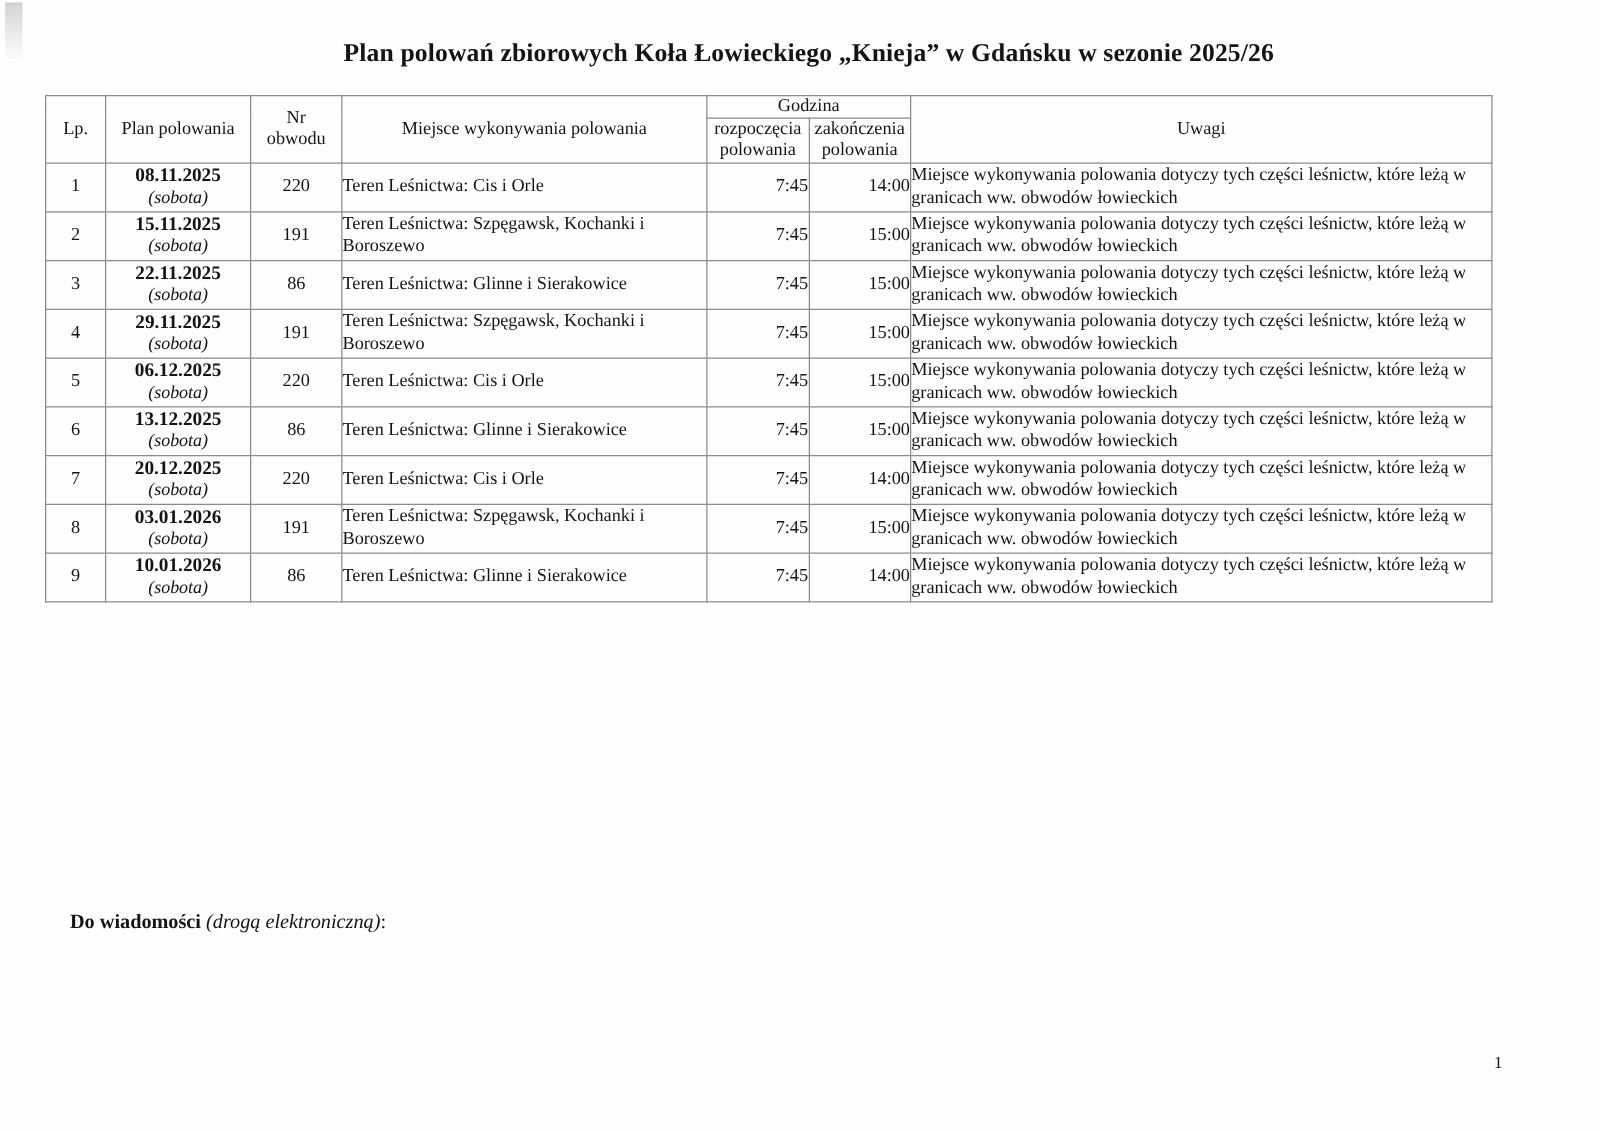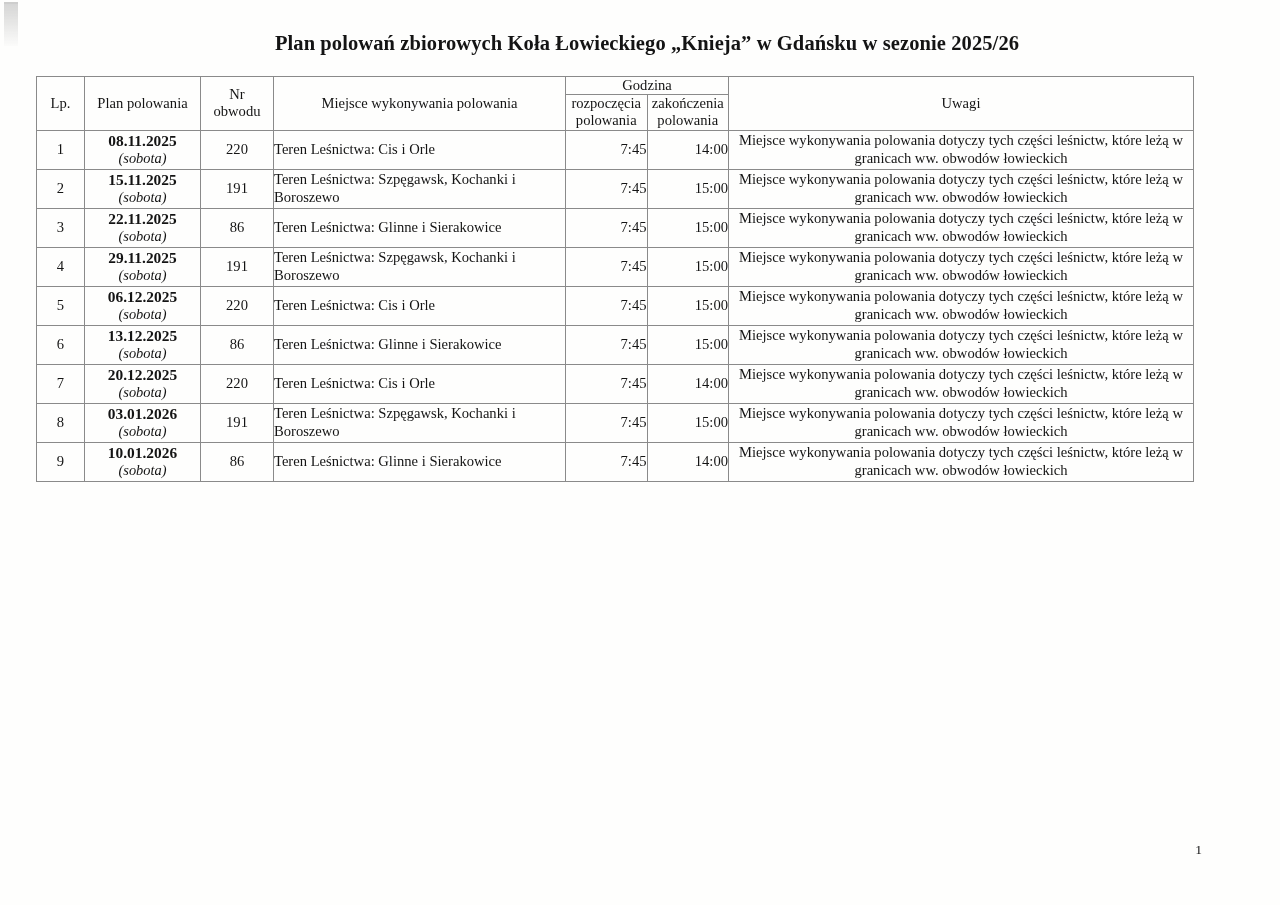--- a/index.html
+++ b/index.html
@@ -108,21 +108,21 @@
     text-align: left;
     padding: 3px 6px 3px 9px;
     font-size: 15px;
     line-height: 1.22;
   }
   td.c-time {
     text-align: right;
     font-size: 14.6px;
   }
   td.c-uwagi {
-    text-align: center;
+    text-align: left;
     padding: 3px 6px 3px 7px;
     font-size: 13.8px;
     line-height: 1.22;
   }
   tr.data-row { height: 39px; }
 
   .signature-block {
     position: absolute;
     left: 700px;
     top: 548px;
@@ -316,17 +316,18 @@
           <td class="c-miejsce">Teren Leśnictwa: Glinne i Sierakowice</td>
           <td class="c-time">7:45</td>
           <td class="c-time">14:00</td>
           <td class="c-uwagi">Miejsce wykonywania polowania dotyczy  tych części leśnictw, które leżą w granicach ww. obwodów łowieckich</td>
         </tr>
       </tbody>
   </table>
 
 
   <div class="cc-block">
+    <div class="cc-title"><span class="bold">Do wiadomości</span><span class="ital"> (drogą elektroniczną)</span><span>:</span></div>
   </div>
 
   <div class="page-number">1</div>
 
 </div>
 
 </body></html>

